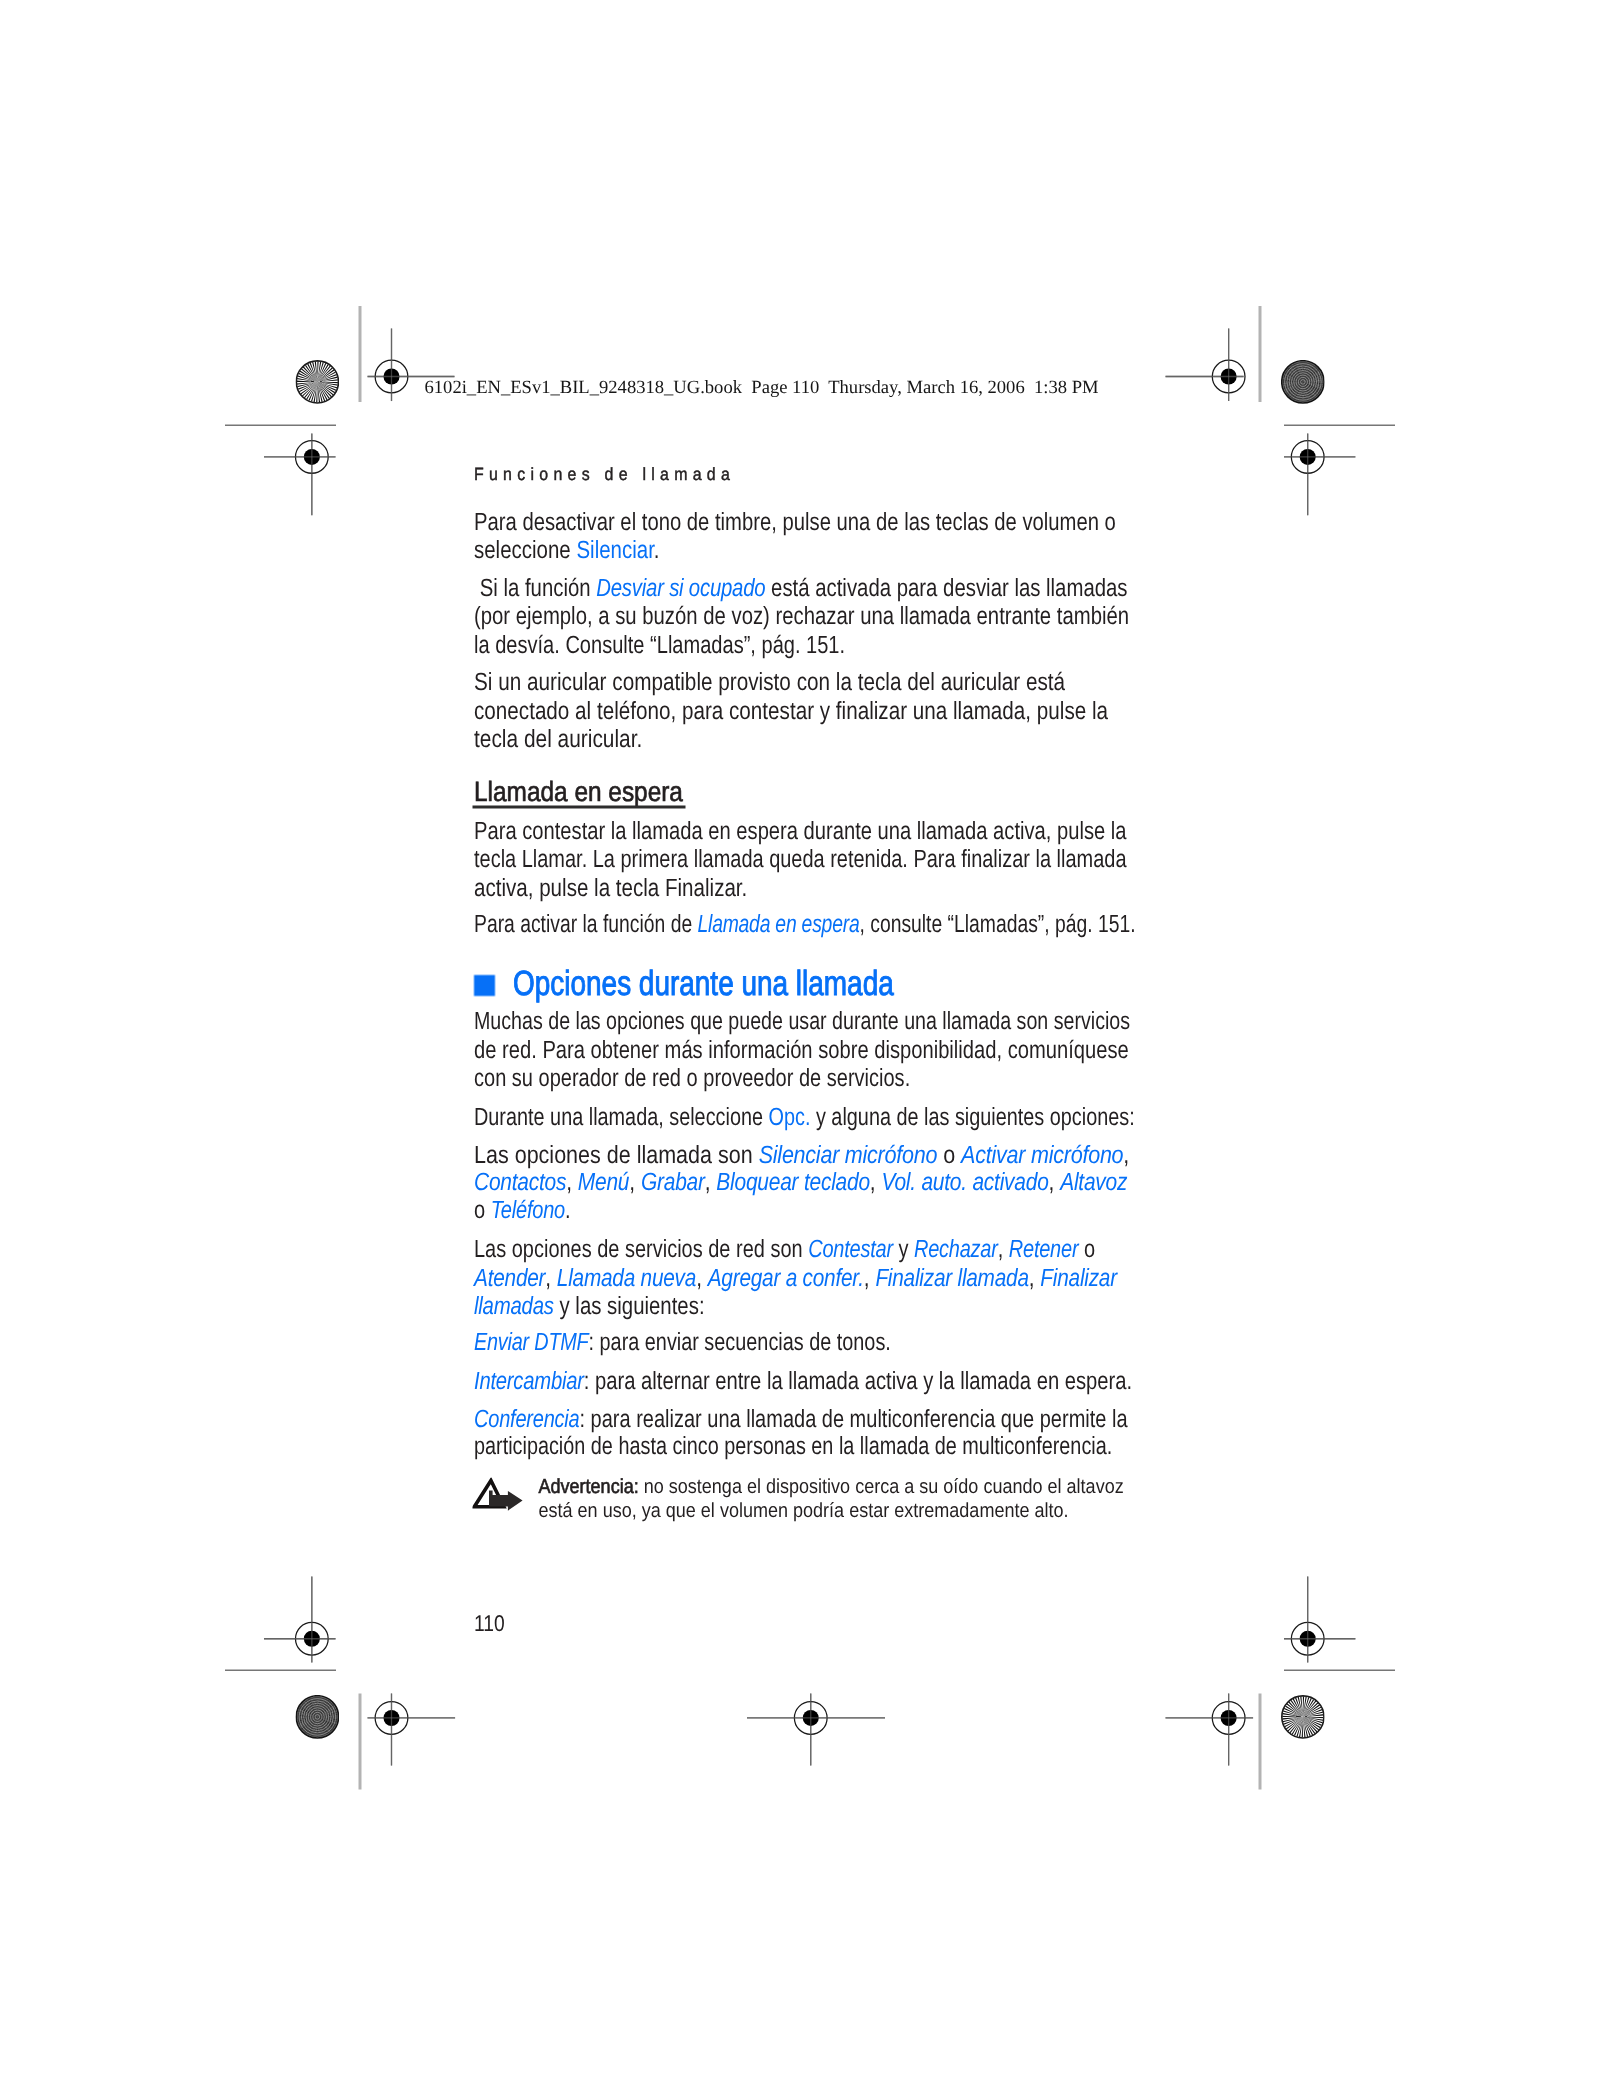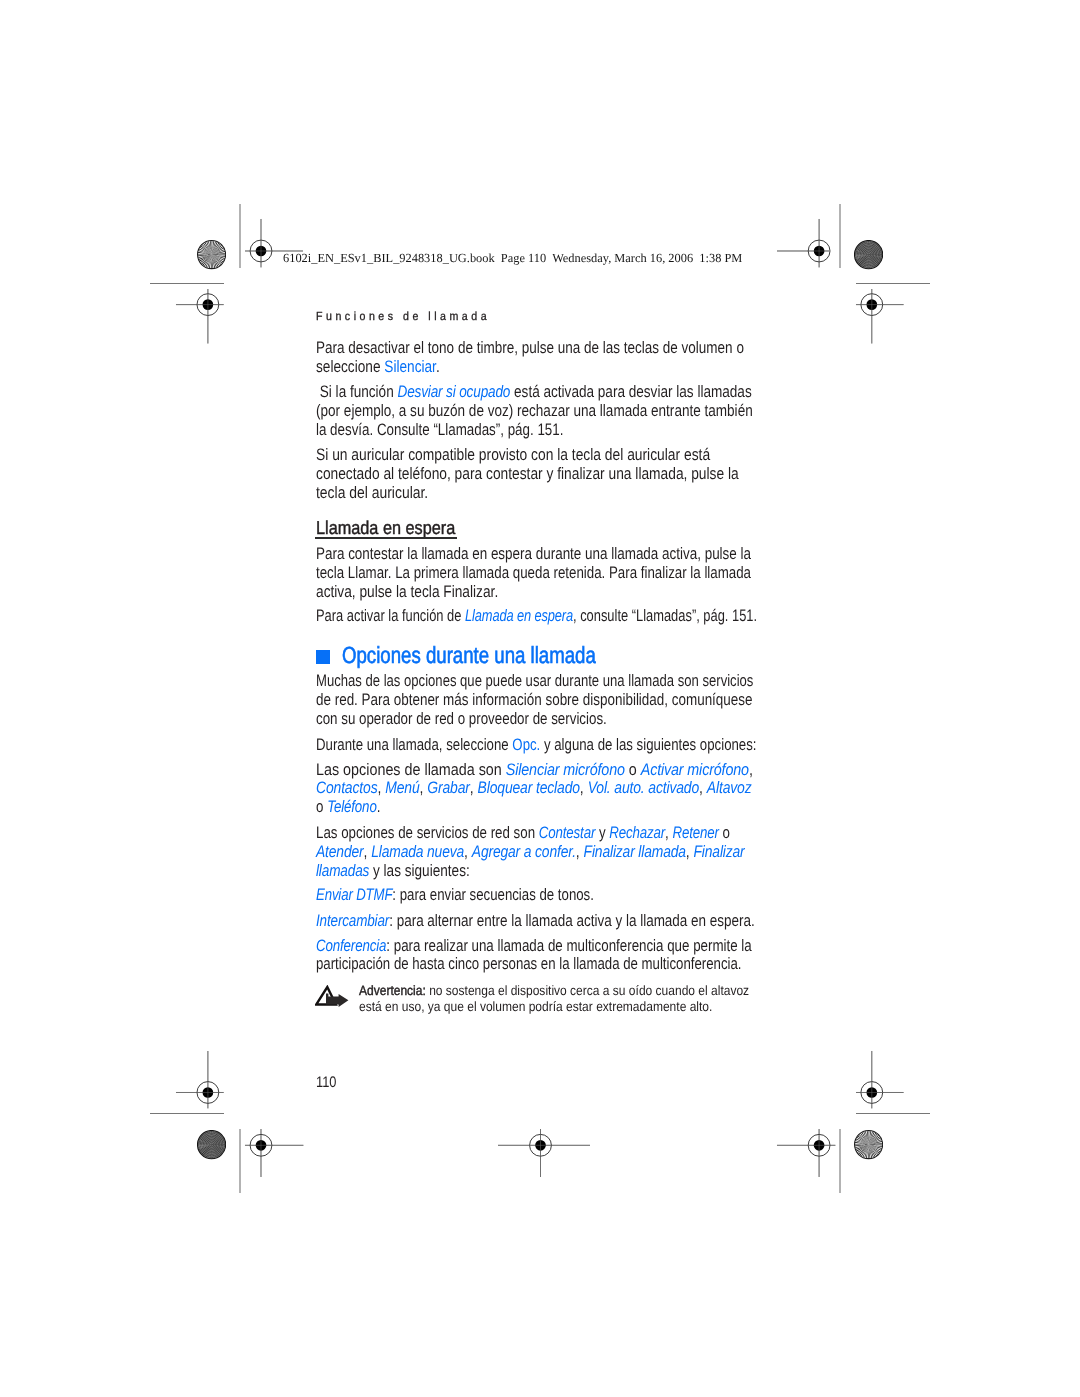--- a/index.html
+++ b/index.html
@@ -198,21 +198,21 @@
           </clipPath>
         </defs>
         <g clip-path="url(#cpstar-mark-bottom-right)">
           <path d="M 14.6 14.6 L 29.20 14.60 L 29.17 15.48 Z M 14.6 14.6 L 29.08 16.51 L 28.93 17.37 Z M 14.6 14.6 L 28.70 18.38 L 28.45 19.22 Z M 14.6 14.6 L 28.09 20.19 L 27.73 20.99 Z M 14.6 14.6 L 27.24 21.90 L 26.78 22.65 Z M 14.6 14.6 L 26.18 23.49 L 25.63 24.17 Z M 14.6 14.6 L 24.92 24.92 L 24.28 25.53 Z M 14.6 14.6 L 23.49 26.18 L 22.77 26.70 Z M 14.6 14.6 L 21.90 27.24 L 21.13 27.66 Z M 14.6 14.6 L 20.19 28.09 L 19.37 28.40 Z M 14.6 14.6 L 18.38 28.70 L 17.52 28.90 Z M 14.6 14.6 L 16.51 29.08 L 15.63 29.16 Z M 14.6 14.6 L 14.60 29.20 L 13.72 29.17 Z M 14.6 14.6 L 12.69 29.08 L 11.83 28.93 Z M 14.6 14.6 L 10.82 28.70 L 9.98 28.45 Z M 14.6 14.6 L 9.01 28.09 L 8.21 27.73 Z M 14.6 14.6 L 7.30 27.24 L 6.55 26.78 Z M 14.6 14.6 L 5.71 26.18 L 5.03 25.63 Z M 14.6 14.6 L 4.28 24.92 L 3.67 24.28 Z M 14.6 14.6 L 3.02 23.49 L 2.50 22.77 Z M 14.6 14.6 L 1.96 21.90 L 1.54 21.13 Z M 14.6 14.6 L 1.11 20.19 L 0.80 19.37 Z M 14.6 14.6 L 0.50 18.38 L 0.30 17.52 Z M 14.6 14.6 L 0.12 16.51 L 0.04 15.63 Z M 14.6 14.6 L 0.00 14.60 L 0.03 13.72 Z M 14.6 14.6 L 0.12 12.69 L 0.27 11.83 Z M 14.6 14.6 L 0.50 10.82 L 0.75 9.98 Z M 14.6 14.6 L 1.11 9.01 L 1.47 8.21 Z M 14.6 14.6 L 1.96 7.30 L 2.42 6.55 Z M 14.6 14.6 L 3.02 5.71 L 3.57 5.03 Z M 14.6 14.6 L 4.28 4.28 L 4.92 3.67 Z M 14.6 14.6 L 5.71 3.02 L 6.43 2.50 Z M 14.6 14.6 L 7.30 1.96 L 8.07 1.54 Z M 14.6 14.6 L 9.01 1.11 L 9.83 0.80 Z M 14.6 14.6 L 10.82 0.50 L 11.68 0.30 Z M 14.6 14.6 L 12.69 0.12 L 13.57 0.04 Z M 14.6 14.6 L 14.60 0.00 L 15.48 0.03 Z M 14.6 14.6 L 16.51 0.12 L 17.37 0.27 Z M 14.6 14.6 L 18.38 0.50 L 19.22 0.75 Z M 14.6 14.6 L 20.19 1.11 L 20.99 1.47 Z M 14.6 14.6 L 21.90 1.96 L 22.65 2.42 Z M 14.6 14.6 L 23.49 3.02 L 24.17 3.57 Z M 14.6 14.6 L 24.92 4.28 L 25.53 4.92 Z M 14.6 14.6 L 26.18 5.71 L 26.70 6.43 Z M 14.6 14.6 L 27.24 7.30 L 27.66 8.07 Z M 14.6 14.6 L 28.09 9.01 L 28.40 9.83 Z M 14.6 14.6 L 28.70 10.82 L 28.90 11.68 Z M 14.6 14.6 L 29.08 12.69 L 29.16 13.57 Z " fill="#101010"></path>
         </g>
         <circle cx="14.6" cy="14.6" r="14.049999999999999" fill="none" stroke="#1c1c1c" stroke-width="1.1"></circle>
       </svg>
     </div>
   <div id="content">
       <div class="runhead" style="left:315.6px;top:311.31px">Funciones de llamada</div>
-      <div class="bookline" style="left:283px;top:252.216px">6102i_EN_ESv1_BIL_9248318_UG.book  Page 110  Wednesday, March 16, 2006  1:38 PM</div>
+      <div class="bookline" style="left:283px;top:252.216px">6102i_EN_ESv1_BIL_9248318_UG.book  Page 110  Thursday, March 16, 2006  1:38 PM</div>
       <div class="tl" id="L0" style="left: 315.6px; top: 340.445px; transform: scaleX(0.81384);"><span class="">Para desactivar el tono de timbre, pulse una de las teclas de volumen o</span></div>
       <div class="tl" id="L1" style="left: 315.6px; top: 359.245px; transform: scaleX(0.82252);"><span class="">seleccione </span><span class="bl">Silenciar</span><span class="">.</span></div>
       <div class="tl" id="L2" style="left: 315.6px; top: 384.145px; transform: scaleX(0.81795);"><span class=""> Si la función </span><span class="bl it">Desviar si ocupado</span><span class=""> está activada para desviar las llamadas</span></div>
       <div class="tl" id="L3" style="left: 315.6px; top: 403.045px; transform: scaleX(0.81626);"><span class="">(por ejemplo, a su buzón de voz) rechazar una llamada entrante también</span></div>
       <div class="tl" id="L4" style="left: 315.6px; top: 421.945px; transform: scaleX(0.80541);"><span class="">la desvía. Consulte “Llamadas”, pág. 151.</span></div>
       <div class="tl" id="L5" style="left: 315.6px; top: 446.845px; transform: scaleX(0.83289);"><span class="">Si un auricular compatible provisto con la tecla del auricular está</span></div>
       <div class="tl" id="L6" style="left: 315.6px; top: 465.745px; transform: scaleX(0.83012);"><span class="">conectado al teléfono, para contestar y finalizar una llamada, pulse la</span></div>
       <div class="tl" id="L7" style="left: 315.6px; top: 484.645px; transform: scaleX(0.83888);"><span class="">tecla del auricular.</span></div>
       <div class="h3" style="left:316.4px;top:519.352px">Llamada en espera</div>
       <div class="h3rule" style="left:315.1px;top:537.2px;width:142.3px"></div>

